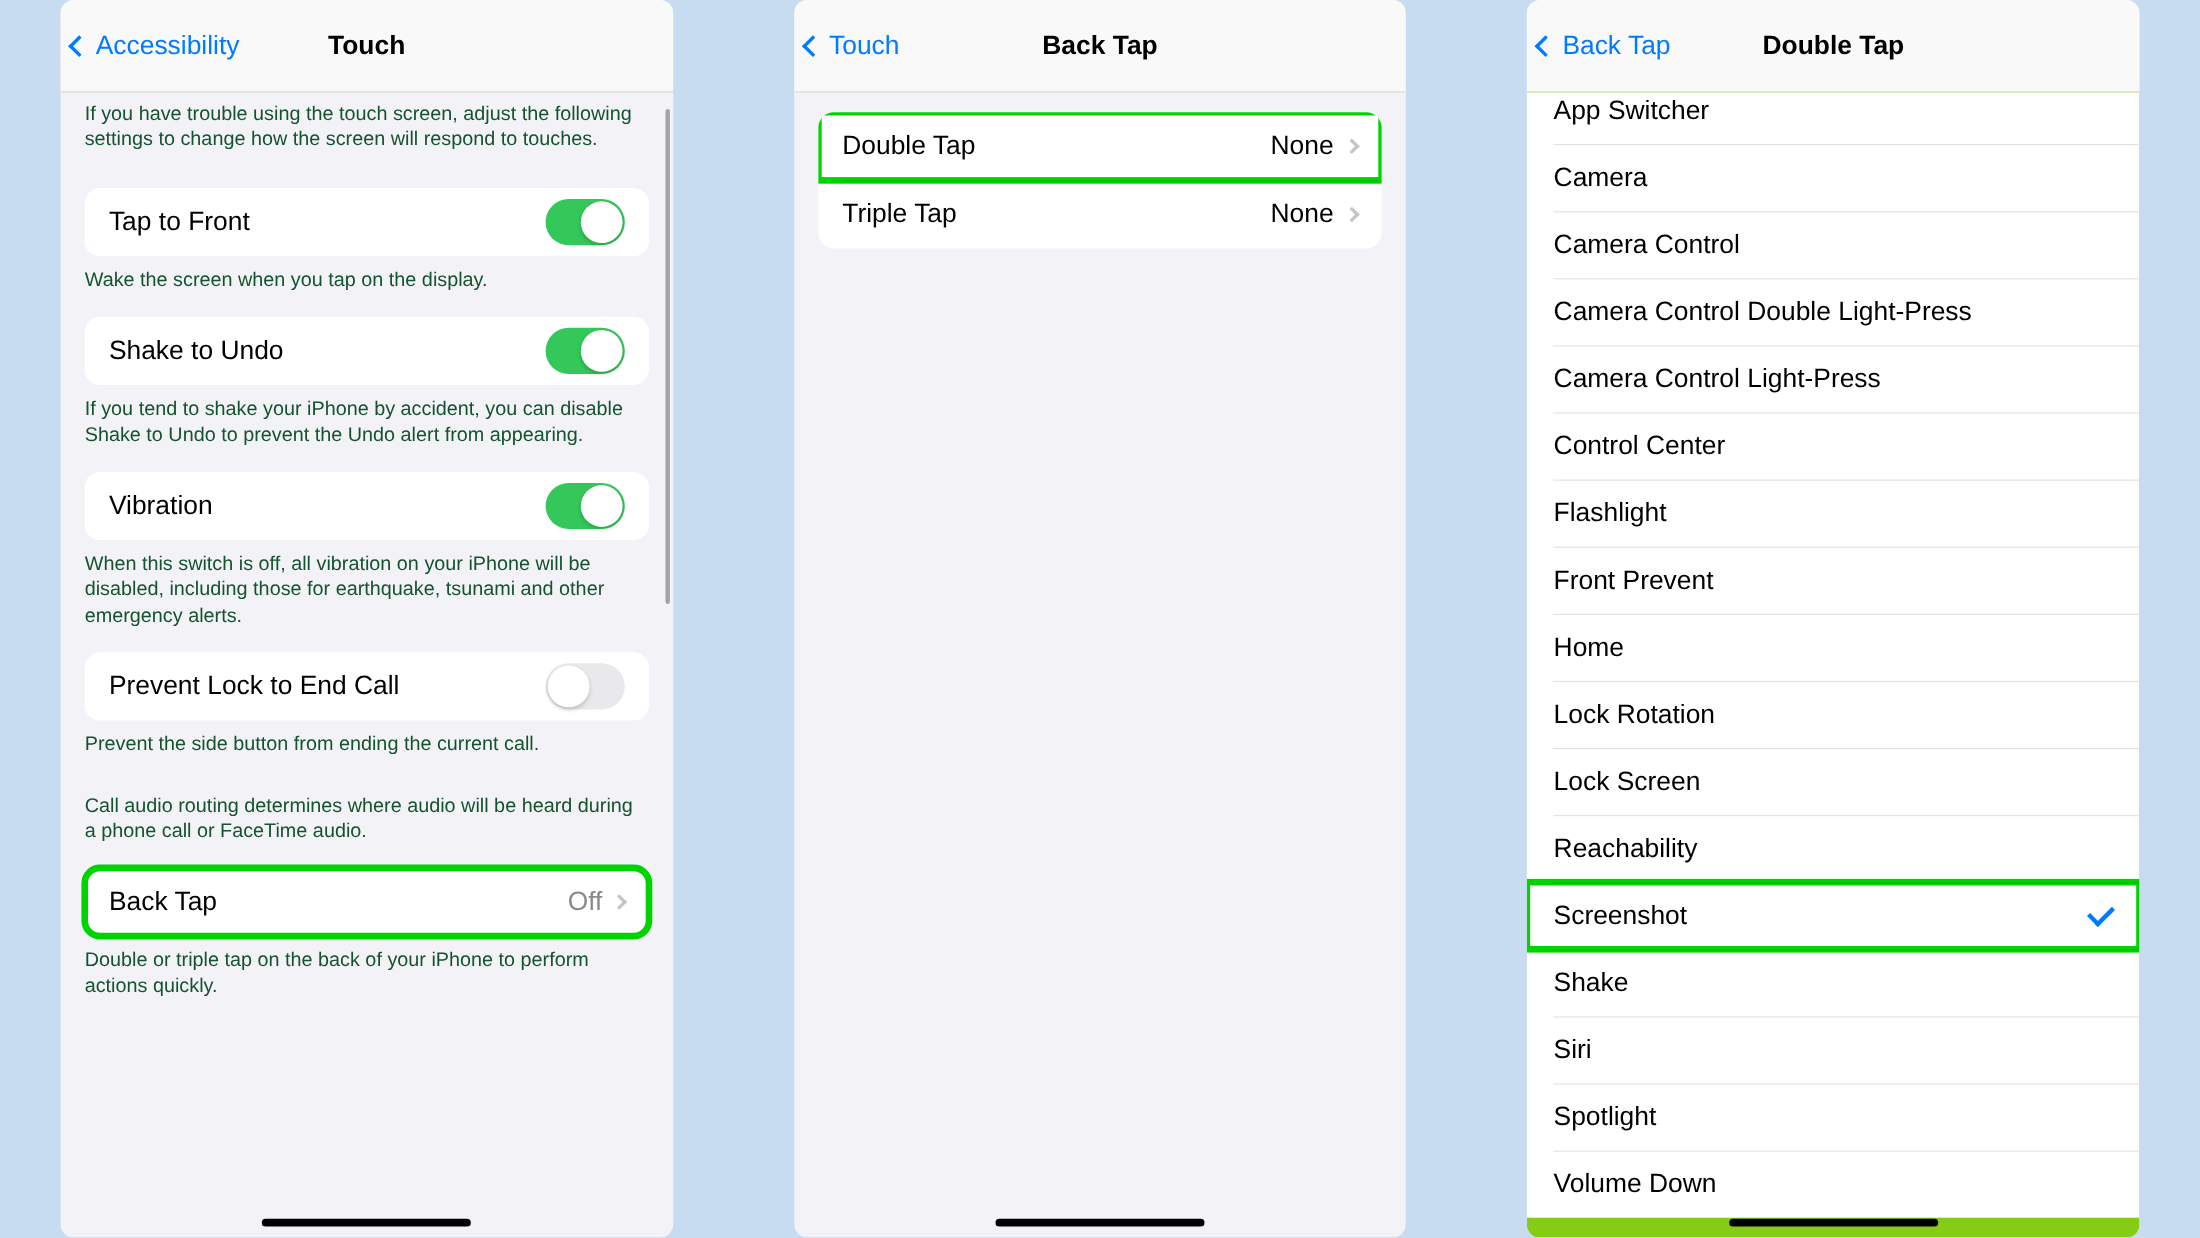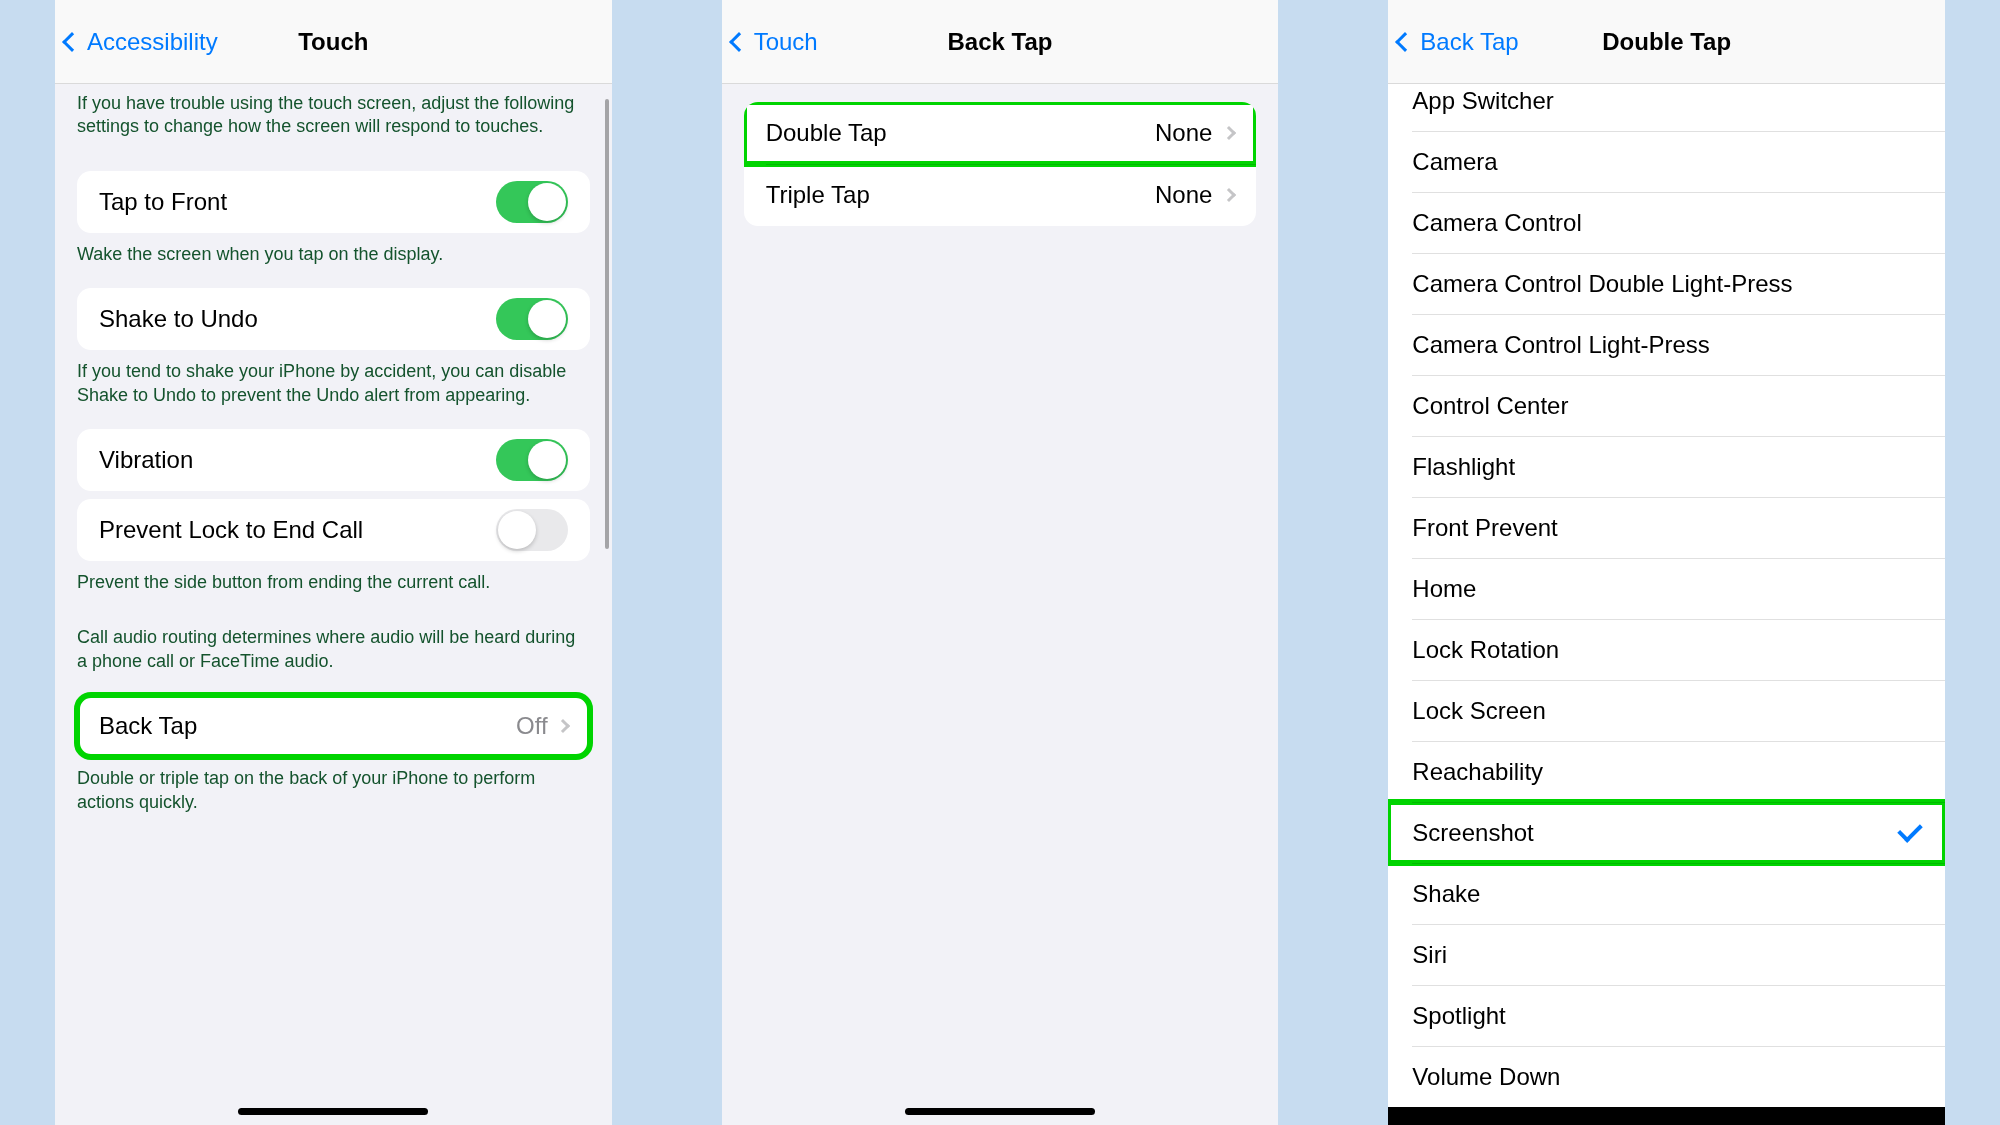--- a/index.html
+++ b/index.html
@@ -23,20 +23,21 @@
   padding: 0 55px;
   position: relative;
 }
 .screen {
   background: #f2f2f7;
   height: 100%;
   position: relative;
   overflow: hidden;
   display: flex;
   flex-direction: column;
+  border-radius: 12px;
 }
 .navbar {
   height: 84px;
   background: rgba(249,249,249,0.94);
   border-bottom: 1px solid rgba(0,0,0,0.12);
   position: relative;
   display: flex;
   align-items: center;
   flex: 0 0 auto;
 }
@@ -195,21 +196,21 @@
 }
 .list-plain .row + .row::before {
   content: "";
   position: absolute;
   left: 24px; right: 0; top: 0;
   height: 1px;
   background: rgba(0,0,0,0.12);
 }
 .spacer { height: 18px; }
 .spacer-sm { height: 8px; }
-.screen3 .content { background: #000000; }
+.screen3 .content { background: #84cc16; }
 </style>
 </head>
 <body>
 
 <div class="triptych">
 
   <div class="phone">
     <div class="screen">
       <div class="navbar">
         <div class="back-area">
@@ -240,20 +241,21 @@
           </div>
           <div class="footer-text">If you tend to shake your iPhone by accident, you can disable Shake to Undo to prevent the Undo alert from appearing.</div>
 
           <div class="spacer-sm"></div>
           <div class="cell">
             <span>Vibration</span>
             <span class="toggle on">
                 <span class="knob"></span>
               </span>
           </div>
+          <div class="footer-text">When this switch is off, all vibration on your iPhone will be disabled, including those for earthquake, tsunami and other emergency alerts.</div>
 
           <div class="spacer-sm"></div>
           <div class="cell">
             <span>Prevent Lock to End Call</span>
             <span class="toggle off">
                 <span class="knob"></span>
               </span>
           </div>
           <div class="footer-text">Prevent the side button from ending the current call.</div>
 

